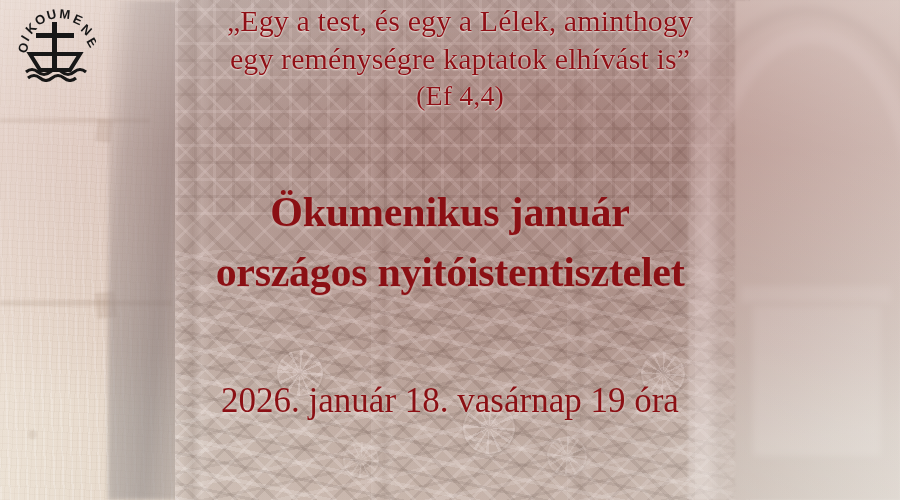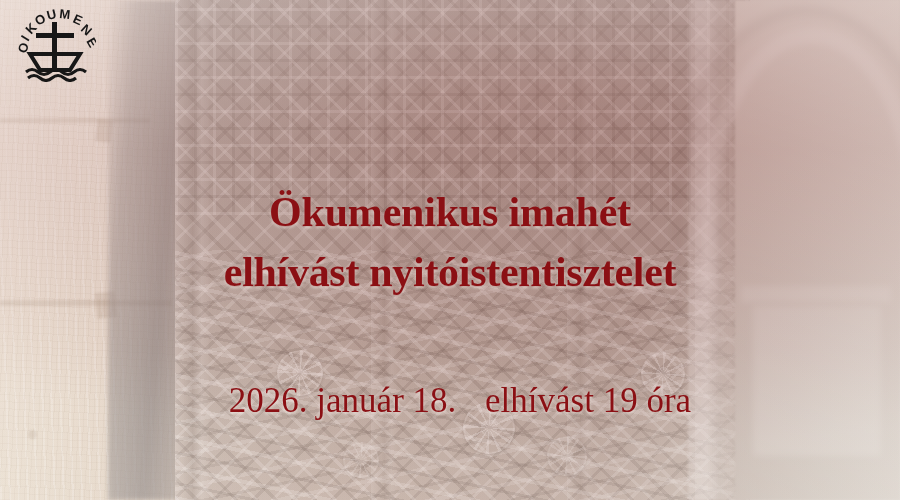--- a/index.html
+++ b/index.html
@@ -187,21 +187,21 @@
   }
   .title .l2{display:block;letter-spacing:-.3px;}
 
   .date{
     position:absolute;left:0;top:378px;width:900px;
     text-align:center;color:#8b1014;
     font-size:35px;line-height:46px;
     text-shadow:0 2px 3px rgba(255,252,246,.55);
   }
   .date b{font-weight:400;}
-  .date span{font-weight:400;margin-left:20px;}
+  .date span{font-weight:400;}
 </style>
 </head>
 <body>
 
 <div class="poster">
 
   <div class="bg">
 
     <div class="bg-left-wall"></div>
     <div class="seam" style="left:0;top:118px;width:150px;height:5px;"></div>
@@ -264,27 +264,32 @@
           <rect x="24" y="31" width="38" height="5"></rect>
 
           <path d="M18 52 L68 52 L58 68 L28 68 Z" fill="none" stroke="#171717" stroke-width="4"></path>
 
           <path d="M14 70 q6 -5 12 0 t12 0 t12 0 t12 0 t12 0" fill="none" stroke="#171717" stroke-width="3"></path>
           <path d="M16 76 q6 -5 12 0 t12 0 t12 0 t12 0" fill="none" stroke="#171717" stroke-width="3"></path>
         </g>
       </svg>
     </div>
 
+    <div class="quote">
+      <div>„Egy a test, és egy a Lélek, aminthogy</div>
+      <div>egy reménységre kaptatok elhívást is”</div>
+      <span class="ref">(Ef 4,4)</span>
+    </div>
 
     <div class="title">
-      <span>Ökumenikus imahét</span>
-      <span class="l2">elhívást nyitóistentisztelet</span>
+      <span>Ökumenikus január</span>
+      <span class="l2">országos nyitóistentisztelet</span>
     </div>
 
     <div class="date">
       <span>2026.</span>
       <b>január 18.</b>
-      <span>elhívást</span>
+      <span>vasárnap</span>
       <b>19 óra</b>
     </div>
 
   </div>
 </div>
 
 </body></html>

